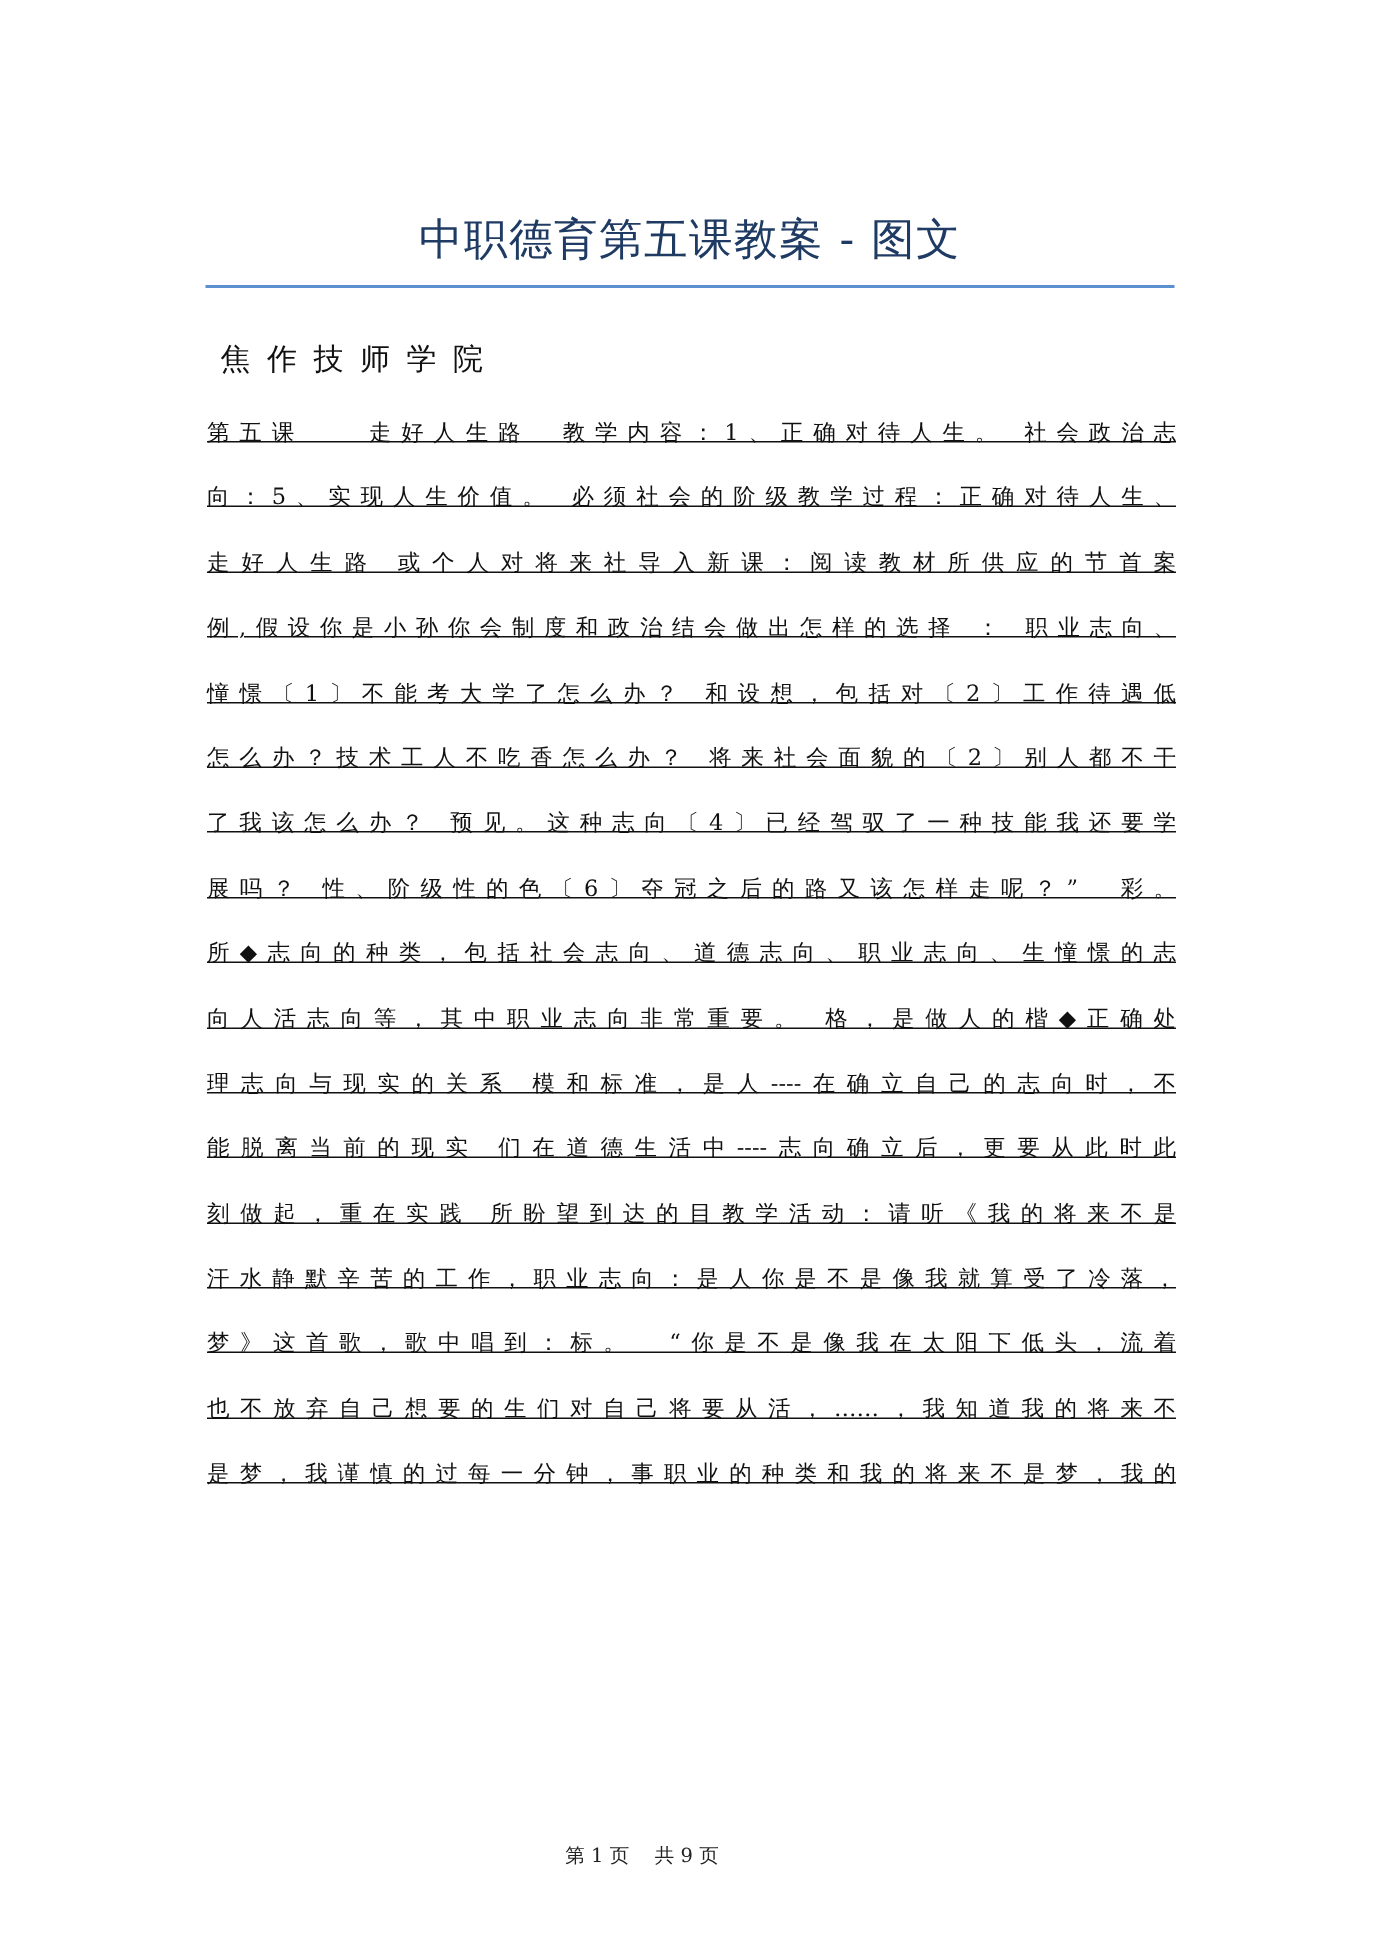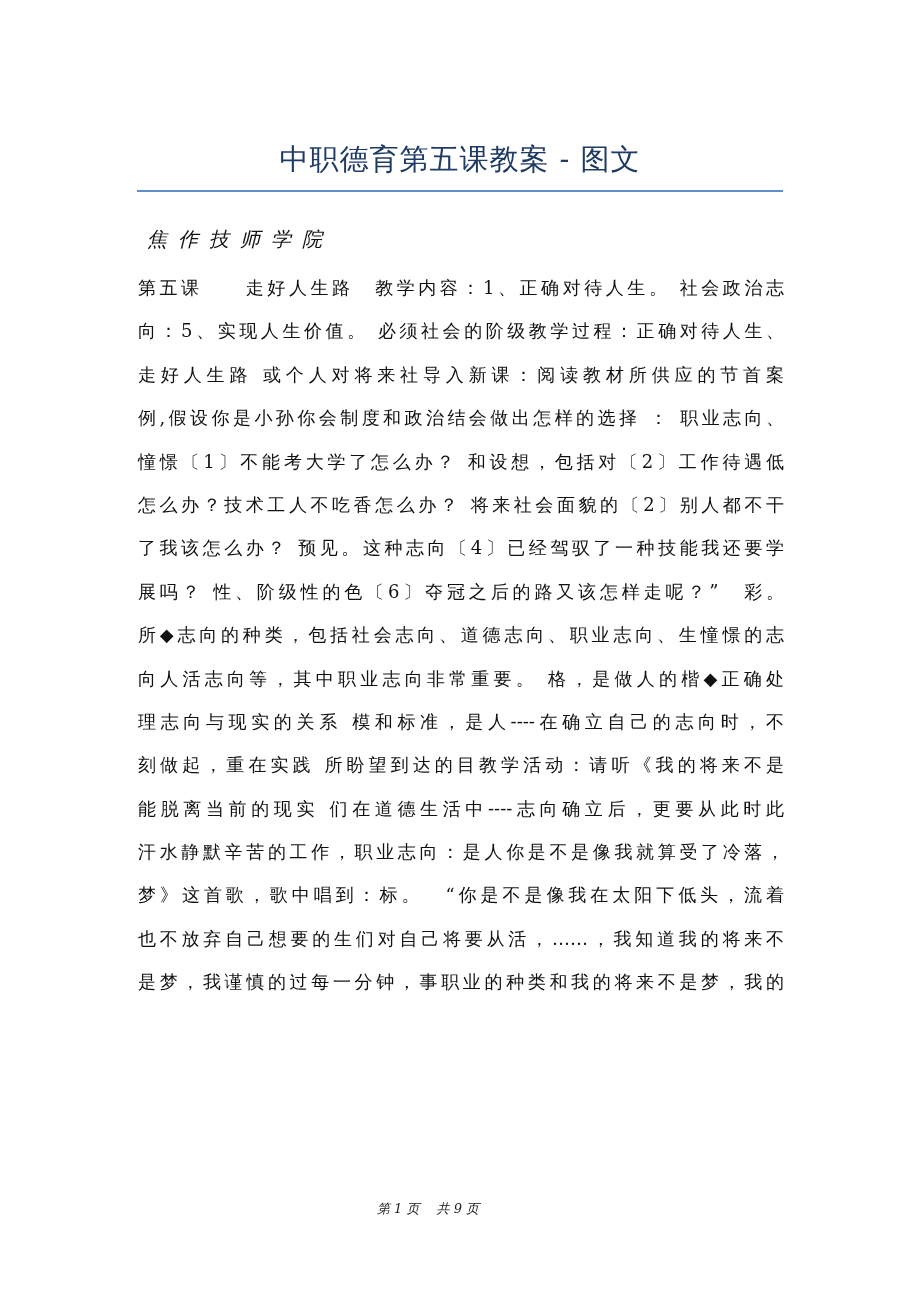--- a/index.html
+++ b/index.html
@@ -43,52 +43,51 @@
       border-top: 2px solid #5b8fd0;
     }
     .school {
       position: absolute;
       left: 147px;
       top: 198px;
       font-size: 20px;
       line-height: 32px;
       letter-spacing: 11px;
       white-space: nowrap;
-      font-style: italic;
     }
     .body-lines {
       position: absolute;
       left: 138px;
       top: 245px;
       width: 650px;
     }
     .body-line {
       height: 43.4px;
       line-height: 36px;
-      font-size: 18px;
+      font-size: 15px;
       white-space: nowrap;
       overflow: visible;
       text-align: justify;
       text-align-last: justify;
       width: 646px;
+      text-decoration: underline;
     }
     .body-line.last {
       text-align-last: justify;
     }
     .footer {
       position: absolute;
       left: 0;
-      top: 1175px;
+      top: 1204px;
       width: 856px;
       text-align: center;
       font-size: 13px;
       line-height: 18px;
       color: #222222;
       white-space: pre;
-      font-style: italic;
     }
   </style>
 </head>
 <body>
 
 <div class="page">
   <div class="doc-title">中职德育第五课教案 - 图文</div>
   <div class="title-rule"></div>
 
   <div class="school">焦作技师学院</div>
@@ -98,22 +97,22 @@
     <div class="body-line">向：5、实现人生价值。 必须社会的阶级教学过程：正确对待人生、</div>
     <div class="body-line">走好人生路 或个人对将来社导入新课：阅读教材所供应的节首案</div>
     <div class="body-line">例,假设你是小孙你会制度和政治结会做出怎样的选择 ： 职业志向、</div>
     <div class="body-line">憧憬〔1〕不能考大学了怎么办？ 和设想，包括对〔2〕工作待遇低</div>
     <div class="body-line">怎么办？技术工人不吃香怎么办？ 将来社会面貌的〔2〕别人都不干</div>
     <div class="body-line">了我该怎么办？ 预见。这种志向〔4〕已经驾驭了一种技能我还要学</div>
     <div class="body-line">展吗？ 性、阶级性的色〔6〕夺冠之后的路又该怎样走呢？”　彩。</div>
     <div class="body-line">所◆志向的种类，包括社会志向、道德志向、职业志向、生憧憬的志</div>
     <div class="body-line">向人活志向等，其中职业志向非常重要。 格，是做人的楷◆正确处</div>
     <div class="body-line">理志向与现实的关系 模和标准，是人----在确立自己的志向时，不</div>
+    <div class="body-line">能脱离当前的现实 们在道德生活中----志向确立后，更要从此时此</div>
     <div class="body-line">刻做起，重在实践 所盼望到达的目教学活动：请听《我的将来不是</div>
-    <div class="body-line">能脱离当前的现实 们在道德生活中----志向确立后，更要从此时此</div>
     <div class="body-line">汗水静默辛苦的工作，职业志向：是人你是不是像我就算受了冷落，</div>
     <div class="body-line">梦》这首歌，歌中唱到：标。　“你是不是像我在太阳下低头，流着</div>
     <div class="body-line">也不放弃自己想要的生们对自己将要从活，……，我知道我的将来不</div>
     <div class="body-line last">是梦，我谨慎的过每一分钟，事职业的种类和我的将来不是梦，我的</div>
   </div>
 
   <div class="footer">第 1 页　 共 9 页</div>
 </div>
 
 </body></html>

